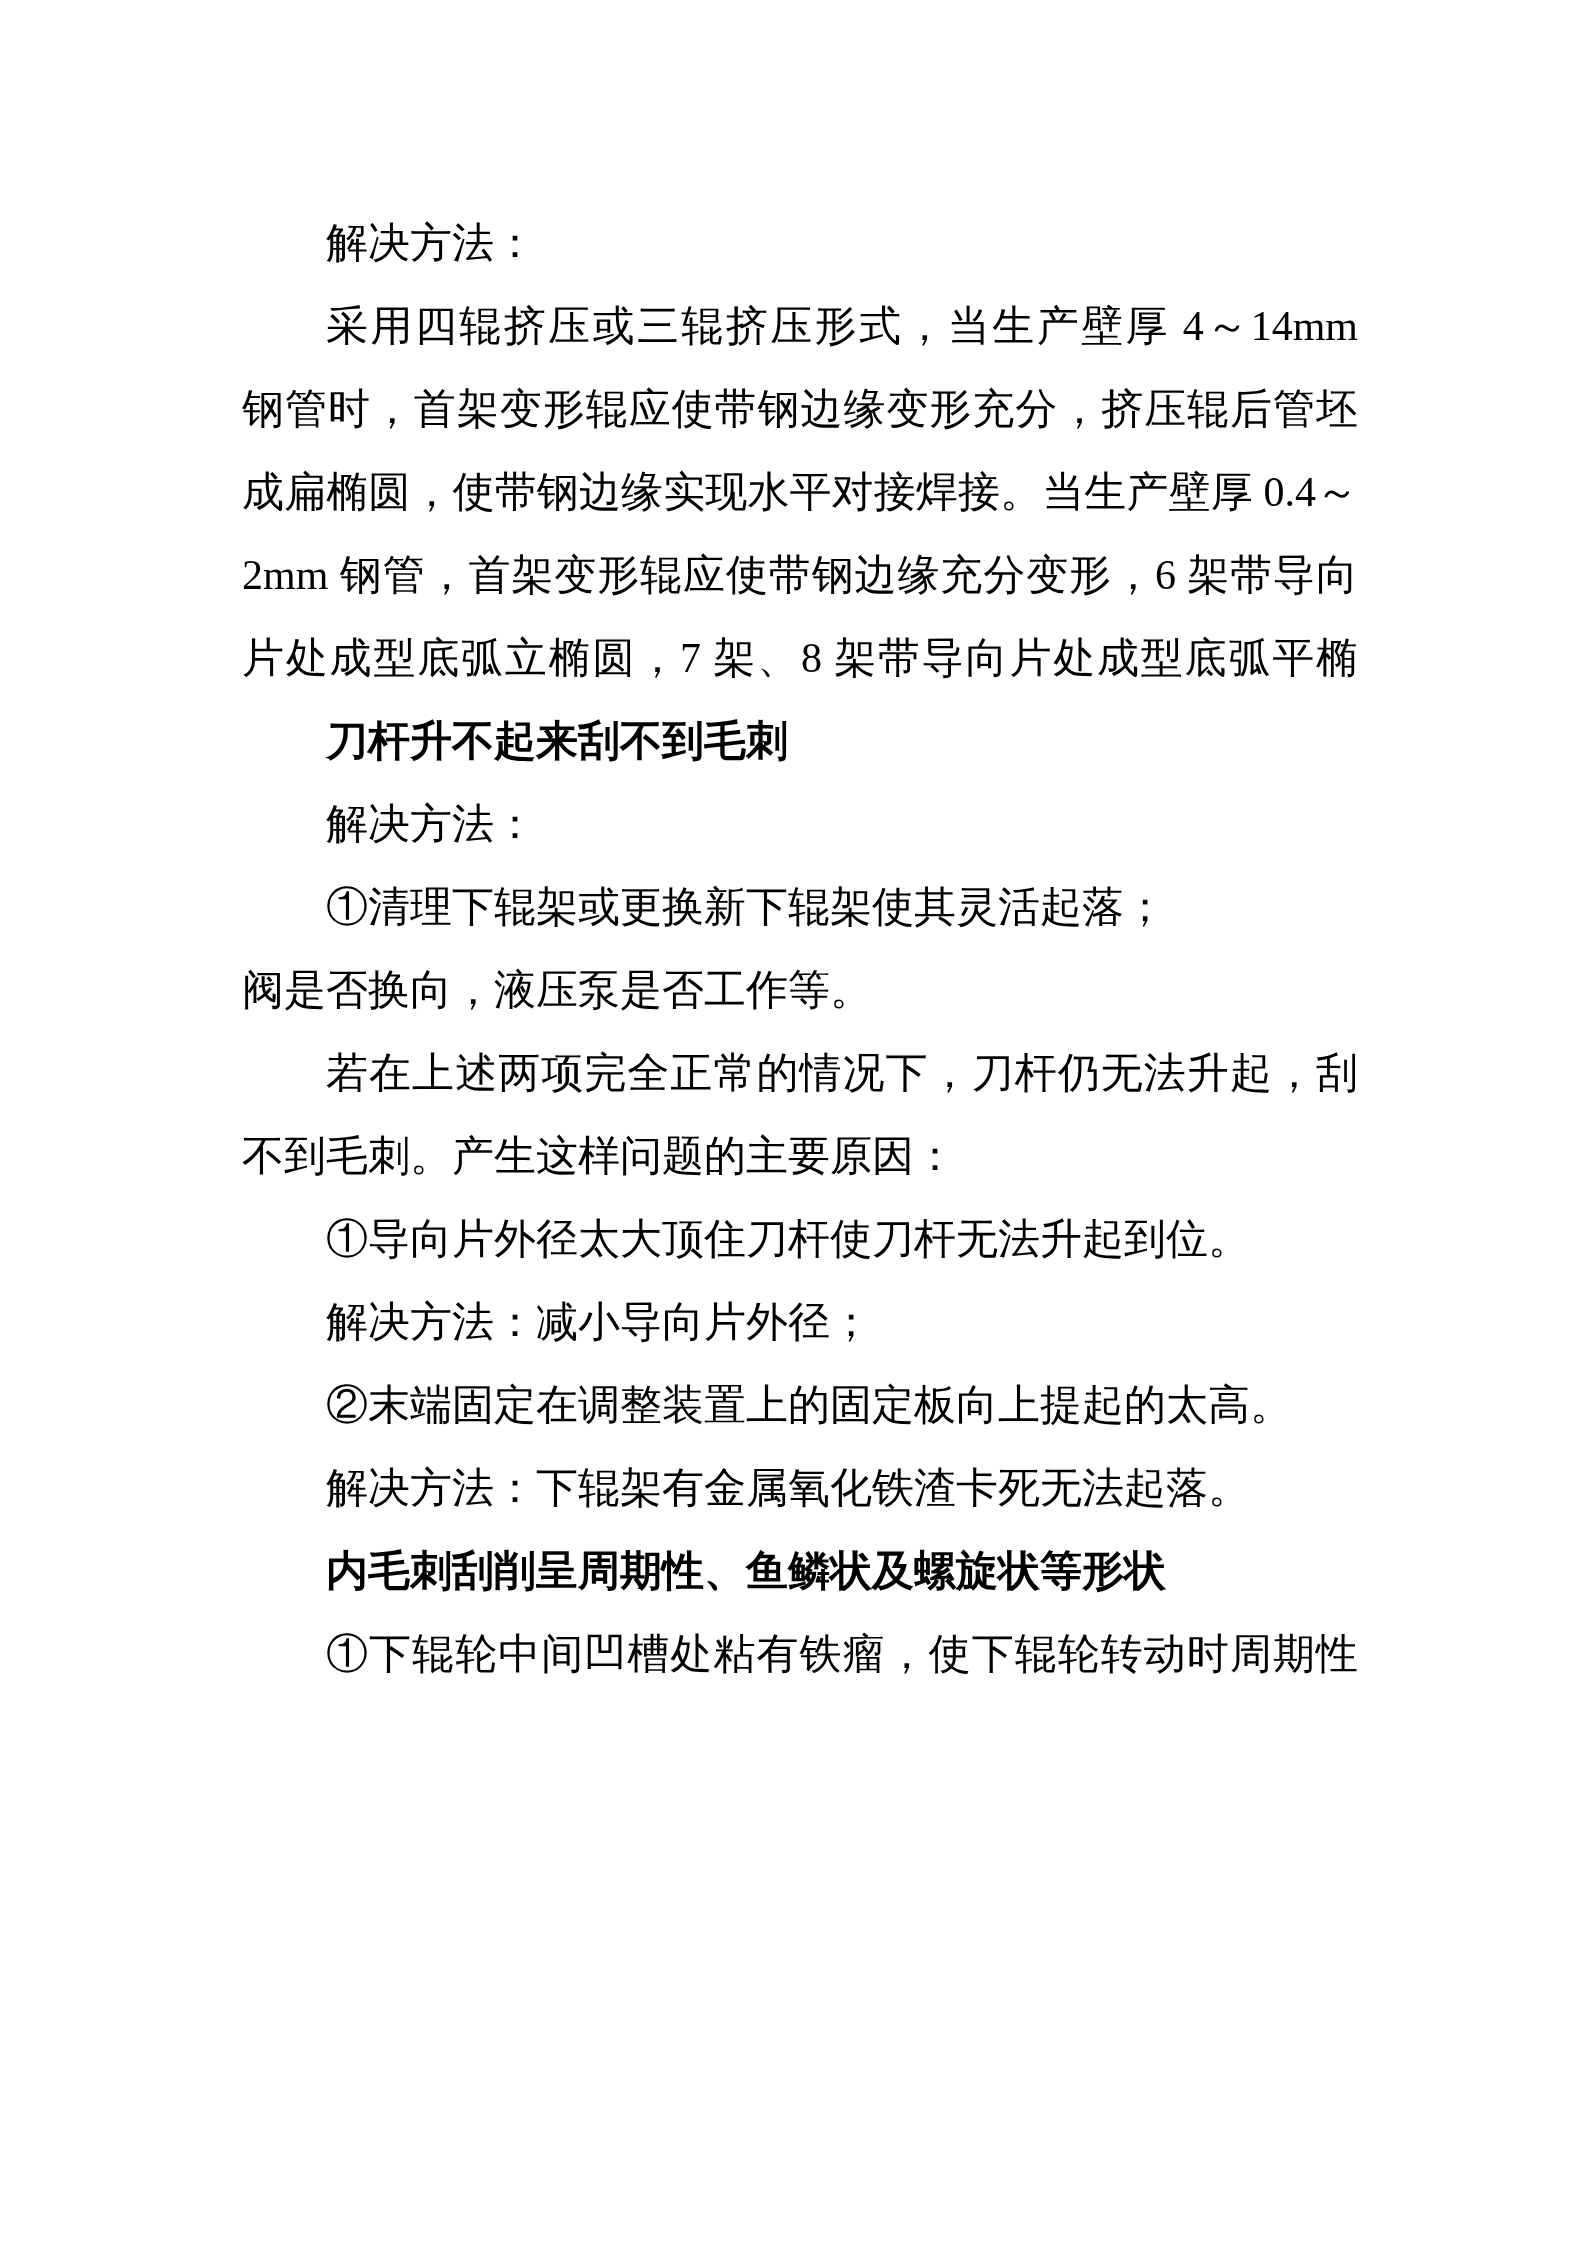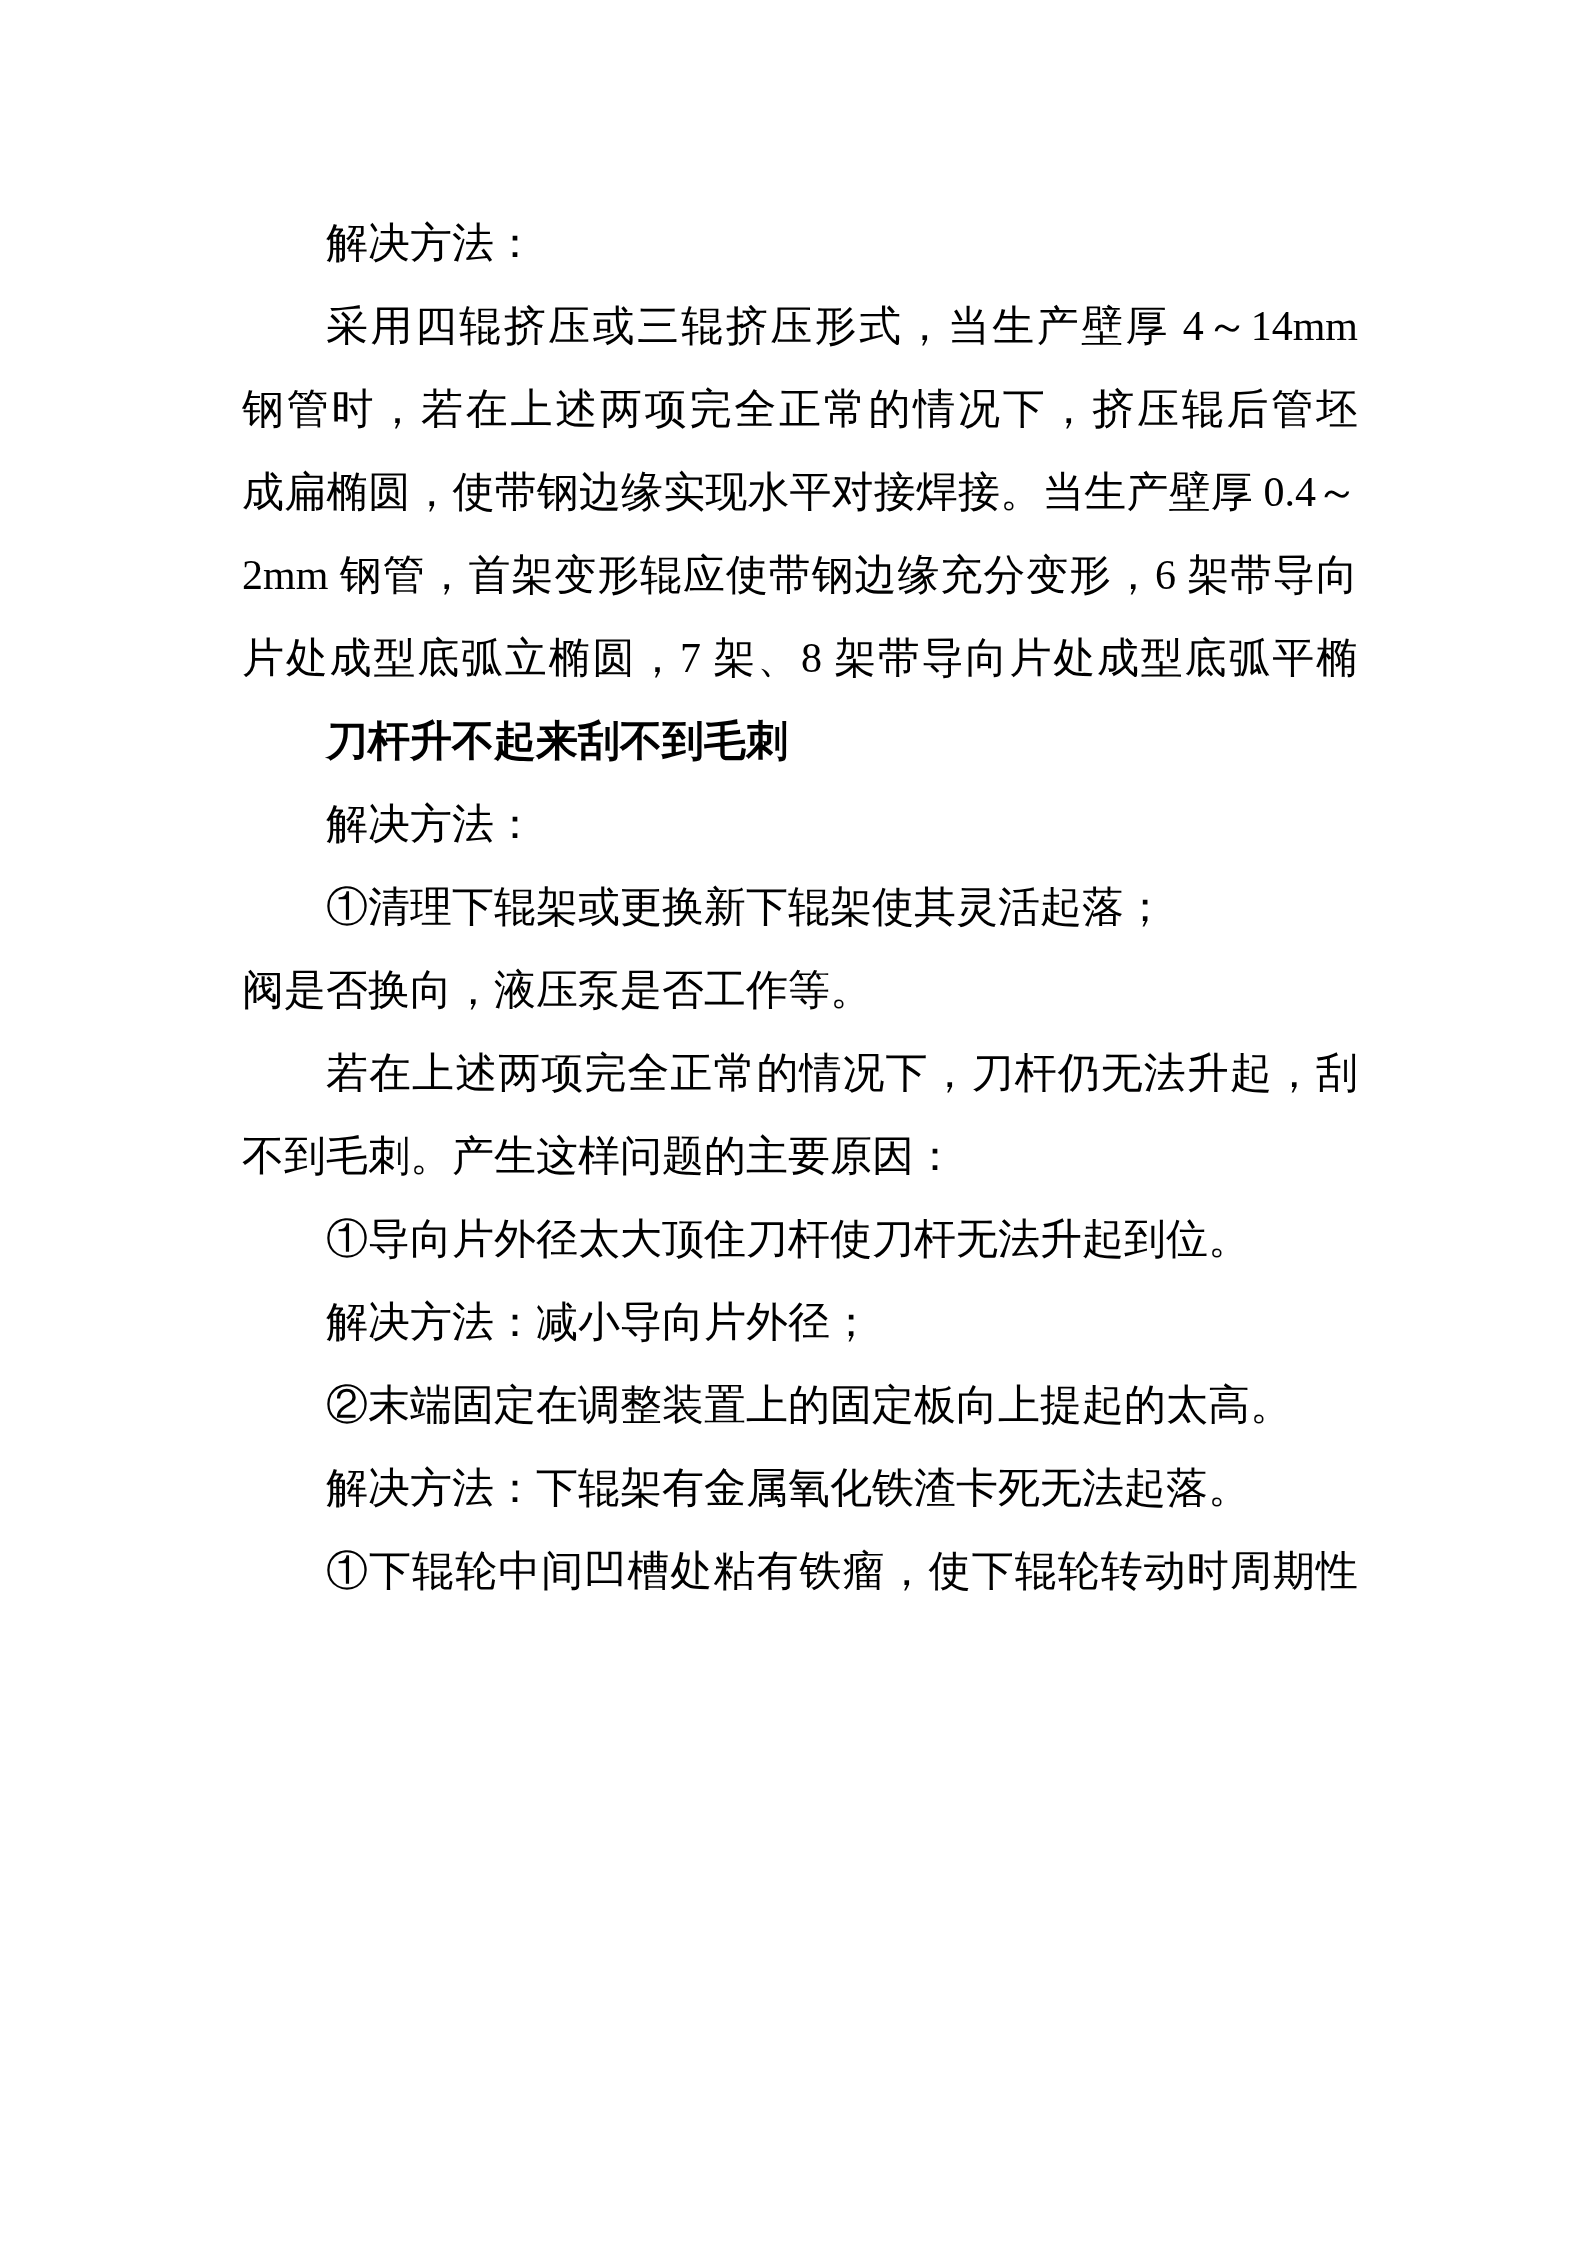--- a/index.html
+++ b/index.html
@@ -42,29 +42,30 @@
     font-weight: bold;
   }
 </style>
 </head>
 <body>
 
 <div class="page">
   <div class="doc-body">
       <div class="line in">解决方法：</div>
       <div class="line in j">采用四辊挤压或三辊挤压形式，当生产壁厚 4～14mm</div>
-      <div class="line j">钢管时，若在上述两项完全正常的情况下，挤压辊后管坯</div>
+      <div class="line j">钢管时，首架变形辊应使带钢边缘变形充分，挤压辊后管坯</div>
       <div class="line j">成扁椭圆，使带钢边缘实现水平对接焊接。当生产壁厚 0.4～</div>
       <div class="line j">2mm 钢管，首架变形辊应使带钢边缘充分变形，6 架带导向</div>
       <div class="line j">片处成型底弧立椭圆，7 架、8 架带导向片处成型底弧平椭</div>
       <div class="line in b">刀杆升不起来刮不到毛刺</div>
       <div class="line in">解决方法：</div>
       <div class="line in">①清理下辊架或更换新下辊架使其灵活起落；</div>
       <div class="line">阀是否换向，液压泵是否工作等。</div>
       <div class="line in j">若在上述两项完全正常的情况下，刀杆仍无法升起，刮</div>
       <div class="line">不到毛刺。产生这样问题的主要原因：</div>
       <div class="line in">①导向片外径太大顶住刀杆使刀杆无法升起到位。</div>
       <div class="line in">解决方法：减小导向片外径；</div>
       <div class="line in">②末端固定在调整装置上的固定板向上提起的太高。</div>
       <div class="line in">解决方法：下辊架有金属氧化铁渣卡死无法起落。</div>
+      <div class="line in b">内毛刺刮削呈周期性、鱼鳞状及螺旋状等形状</div>
       <div class="line in j">①下辊轮中间凹槽处粘有铁瘤，使下辊轮转动时周期性</div>
     </div>
 </div>
 
 </body></html>

